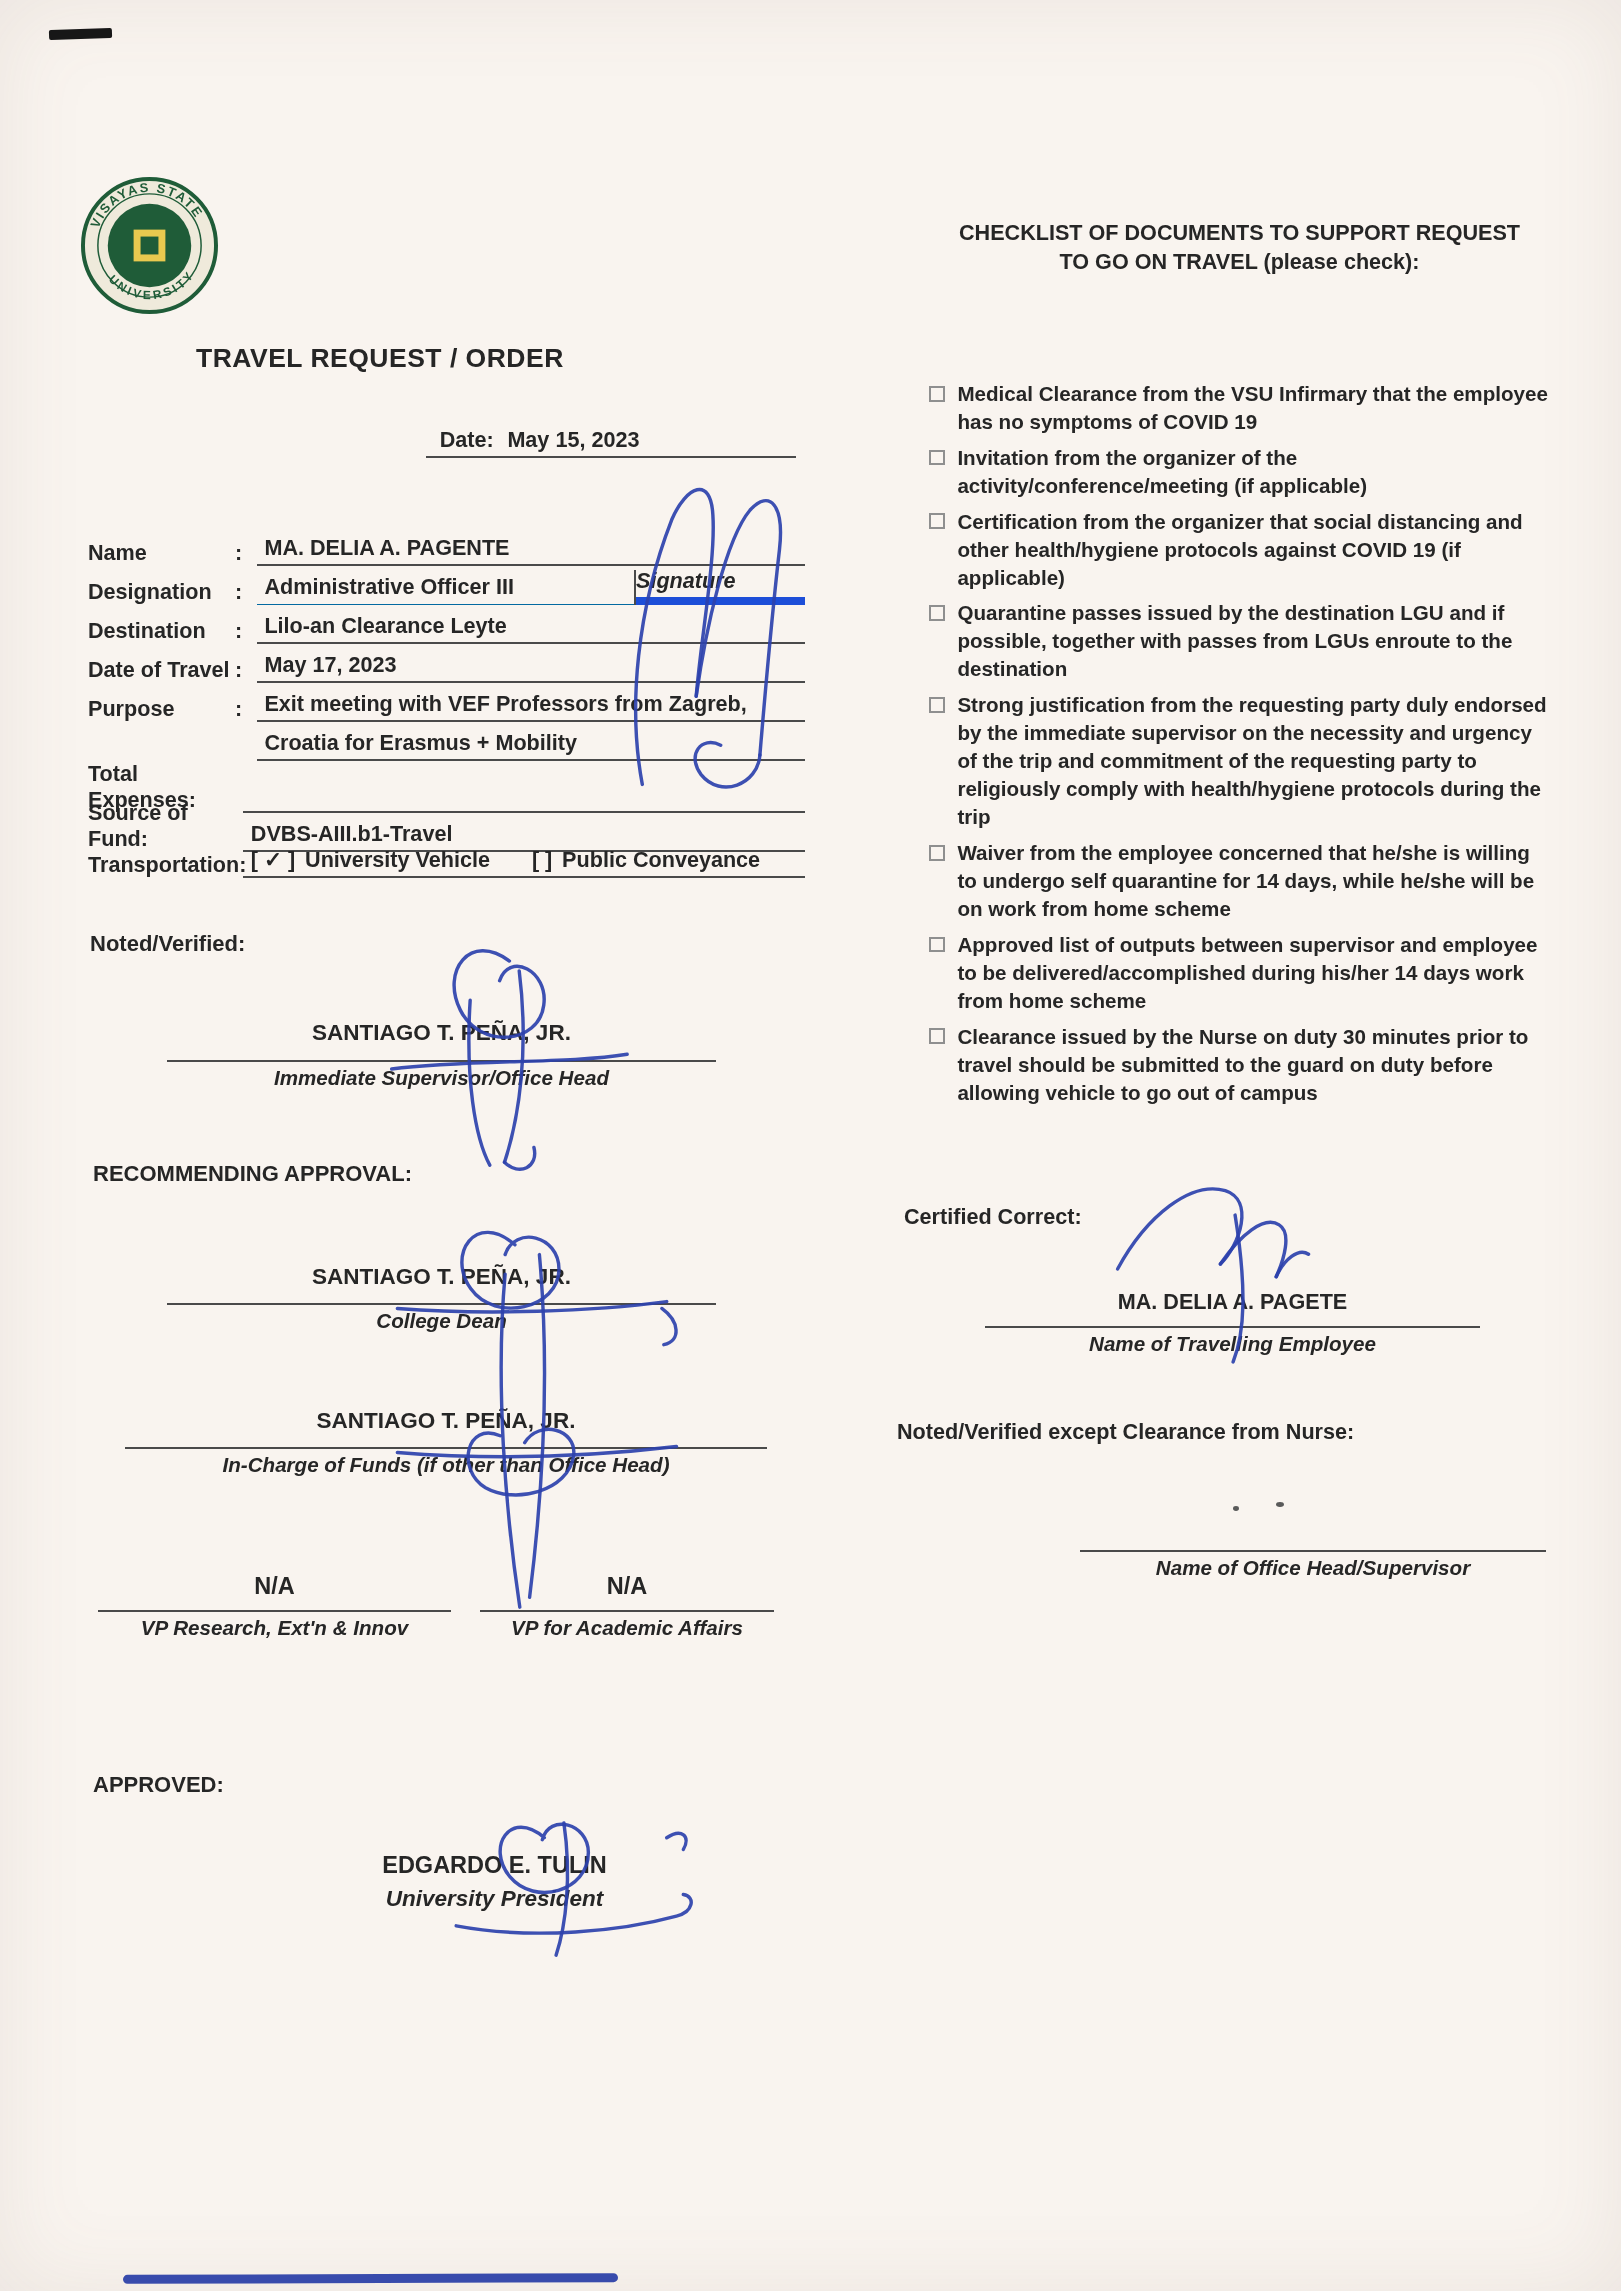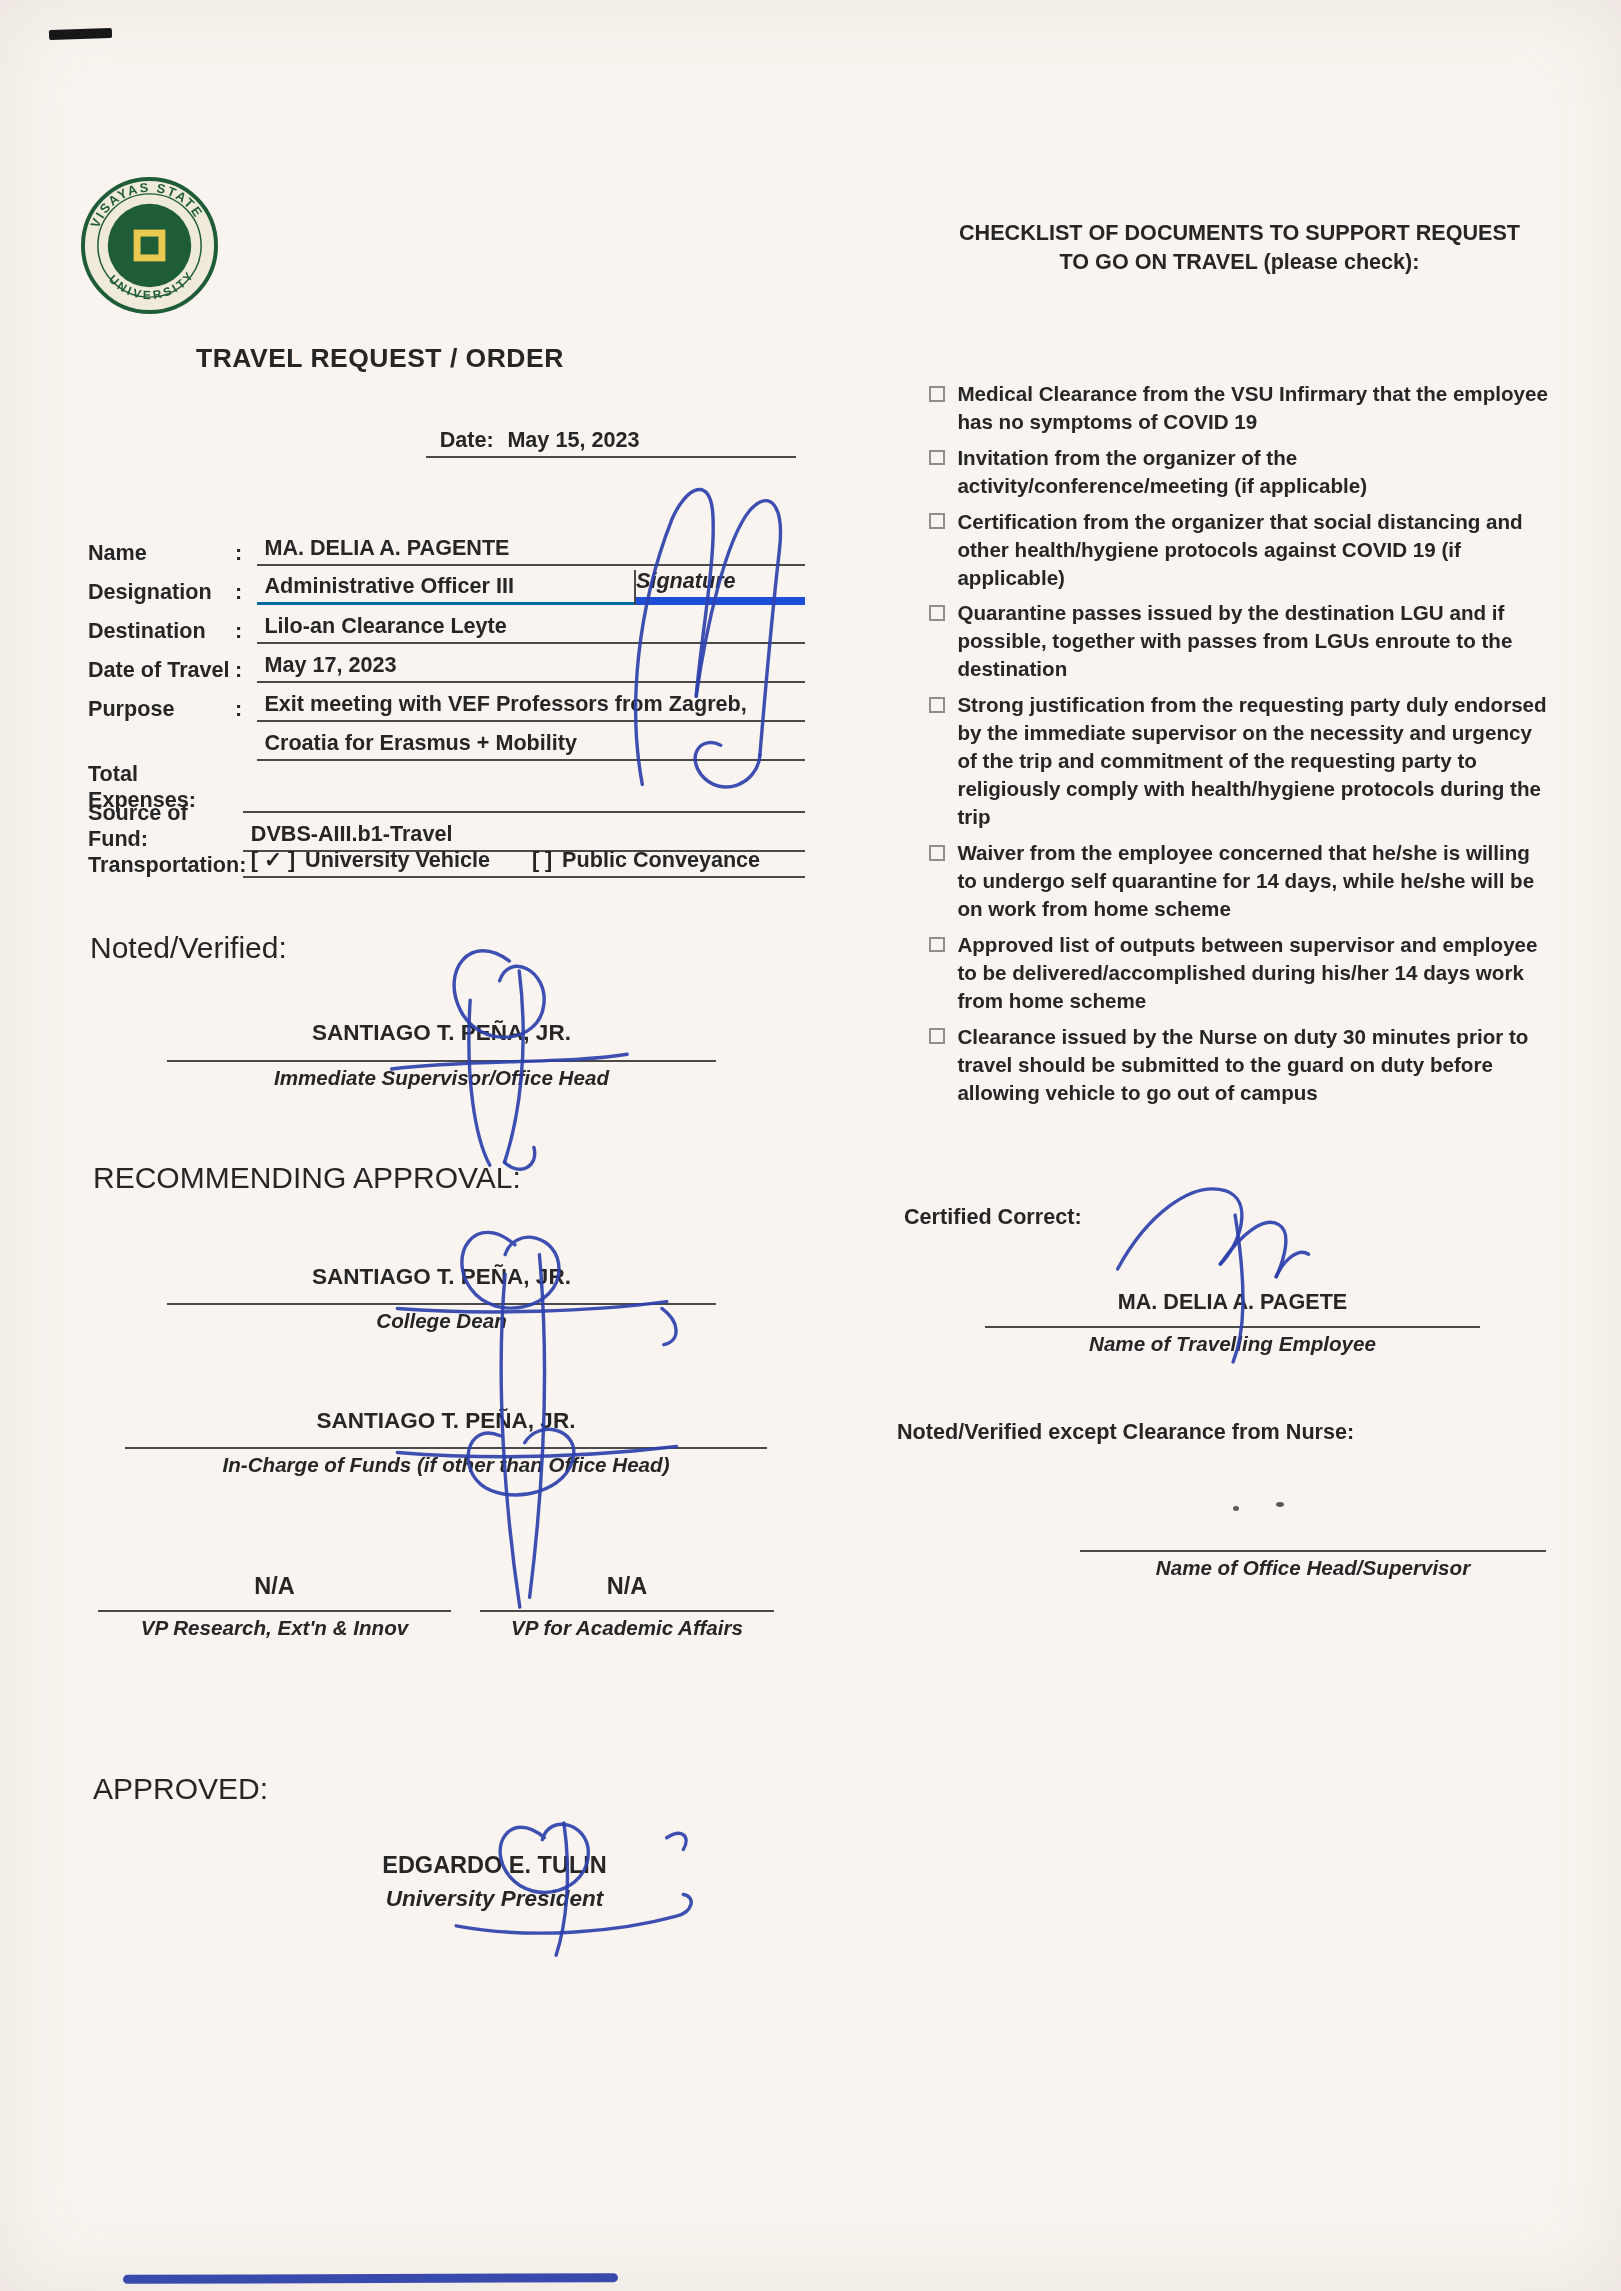--- a/index.html
+++ b/index.html
@@ -29,28 +29,28 @@
   
   .date-row { left:426px; top:421px; width:370px; height:37px; border-bottom:2px solid #4a4a4a;
               display:flex; align-items:flex-end; gap:13.7px; font-size:21.6px; font-weight:bold; padding:0 5.9px 2.9px 13.7px; }
 
   
   .fields { left:88px; top:527px; width:717px; font-size:21.6px; font-weight:bold; }
   .frow { display:grid; grid-template-columns:147px 21.6px 1fr; height:39px; align-items:end; }
   .frow.wide { grid-template-columns:155px 1fr; }
   .fval { border-bottom:2px solid #4a4a4a; padding:0 3.9px 2.9px 7.8px; min-height:31px; }
   .fval-split { display:flex; align-items:flex-end; }
-  .fv1 { flex:1; border-bottom:3px solid #0369a1; padding:0 3.9px 2.9px 7.8px; min-height:31px; }
+  .fv1 { flex:1; border-bottom:1px solid #0369a1; padding:0 3.9px 2.9px 7.8px; min-height:31px; }
   .vbar { width:2px; background:#4a4a4a; height:35px; }
   .fv2 { width:169px; border-bottom:8px solid #1d4ed8; text-align:left; font-style:italic; padding-bottom:2.9px; min-height:31px; }
   .tcheck { margin-right:9.8px; }
   .topt { margin-right:42px; }
 
   
-  .sec-h { font-size:30px; font-weight:normal; }
+  .sec-h { font-size:22px; font-weight:bold; }
 
   
   .sigblock { position:absolute; text-align:center; }
   .sig-name { font-weight:bold; font-size:22.5px; border-bottom:2px solid #4a4a4a; padding-bottom:2.9px; line-height:49px; }
   .sig-name.lh48 { line-height:47px; }
   .sig-name.lh44 { line-height:43px; font-size:21.6px; }
   .sig-name.lh42 { line-height:41px; font-size:23.5px; }
   .sig-role { font-weight:bold; font-style:italic; font-size:20.6px; margin-top:3.9px; }
   .sig-line-only { height:43px; border-bottom:2px solid #4a4a4a; }
 

